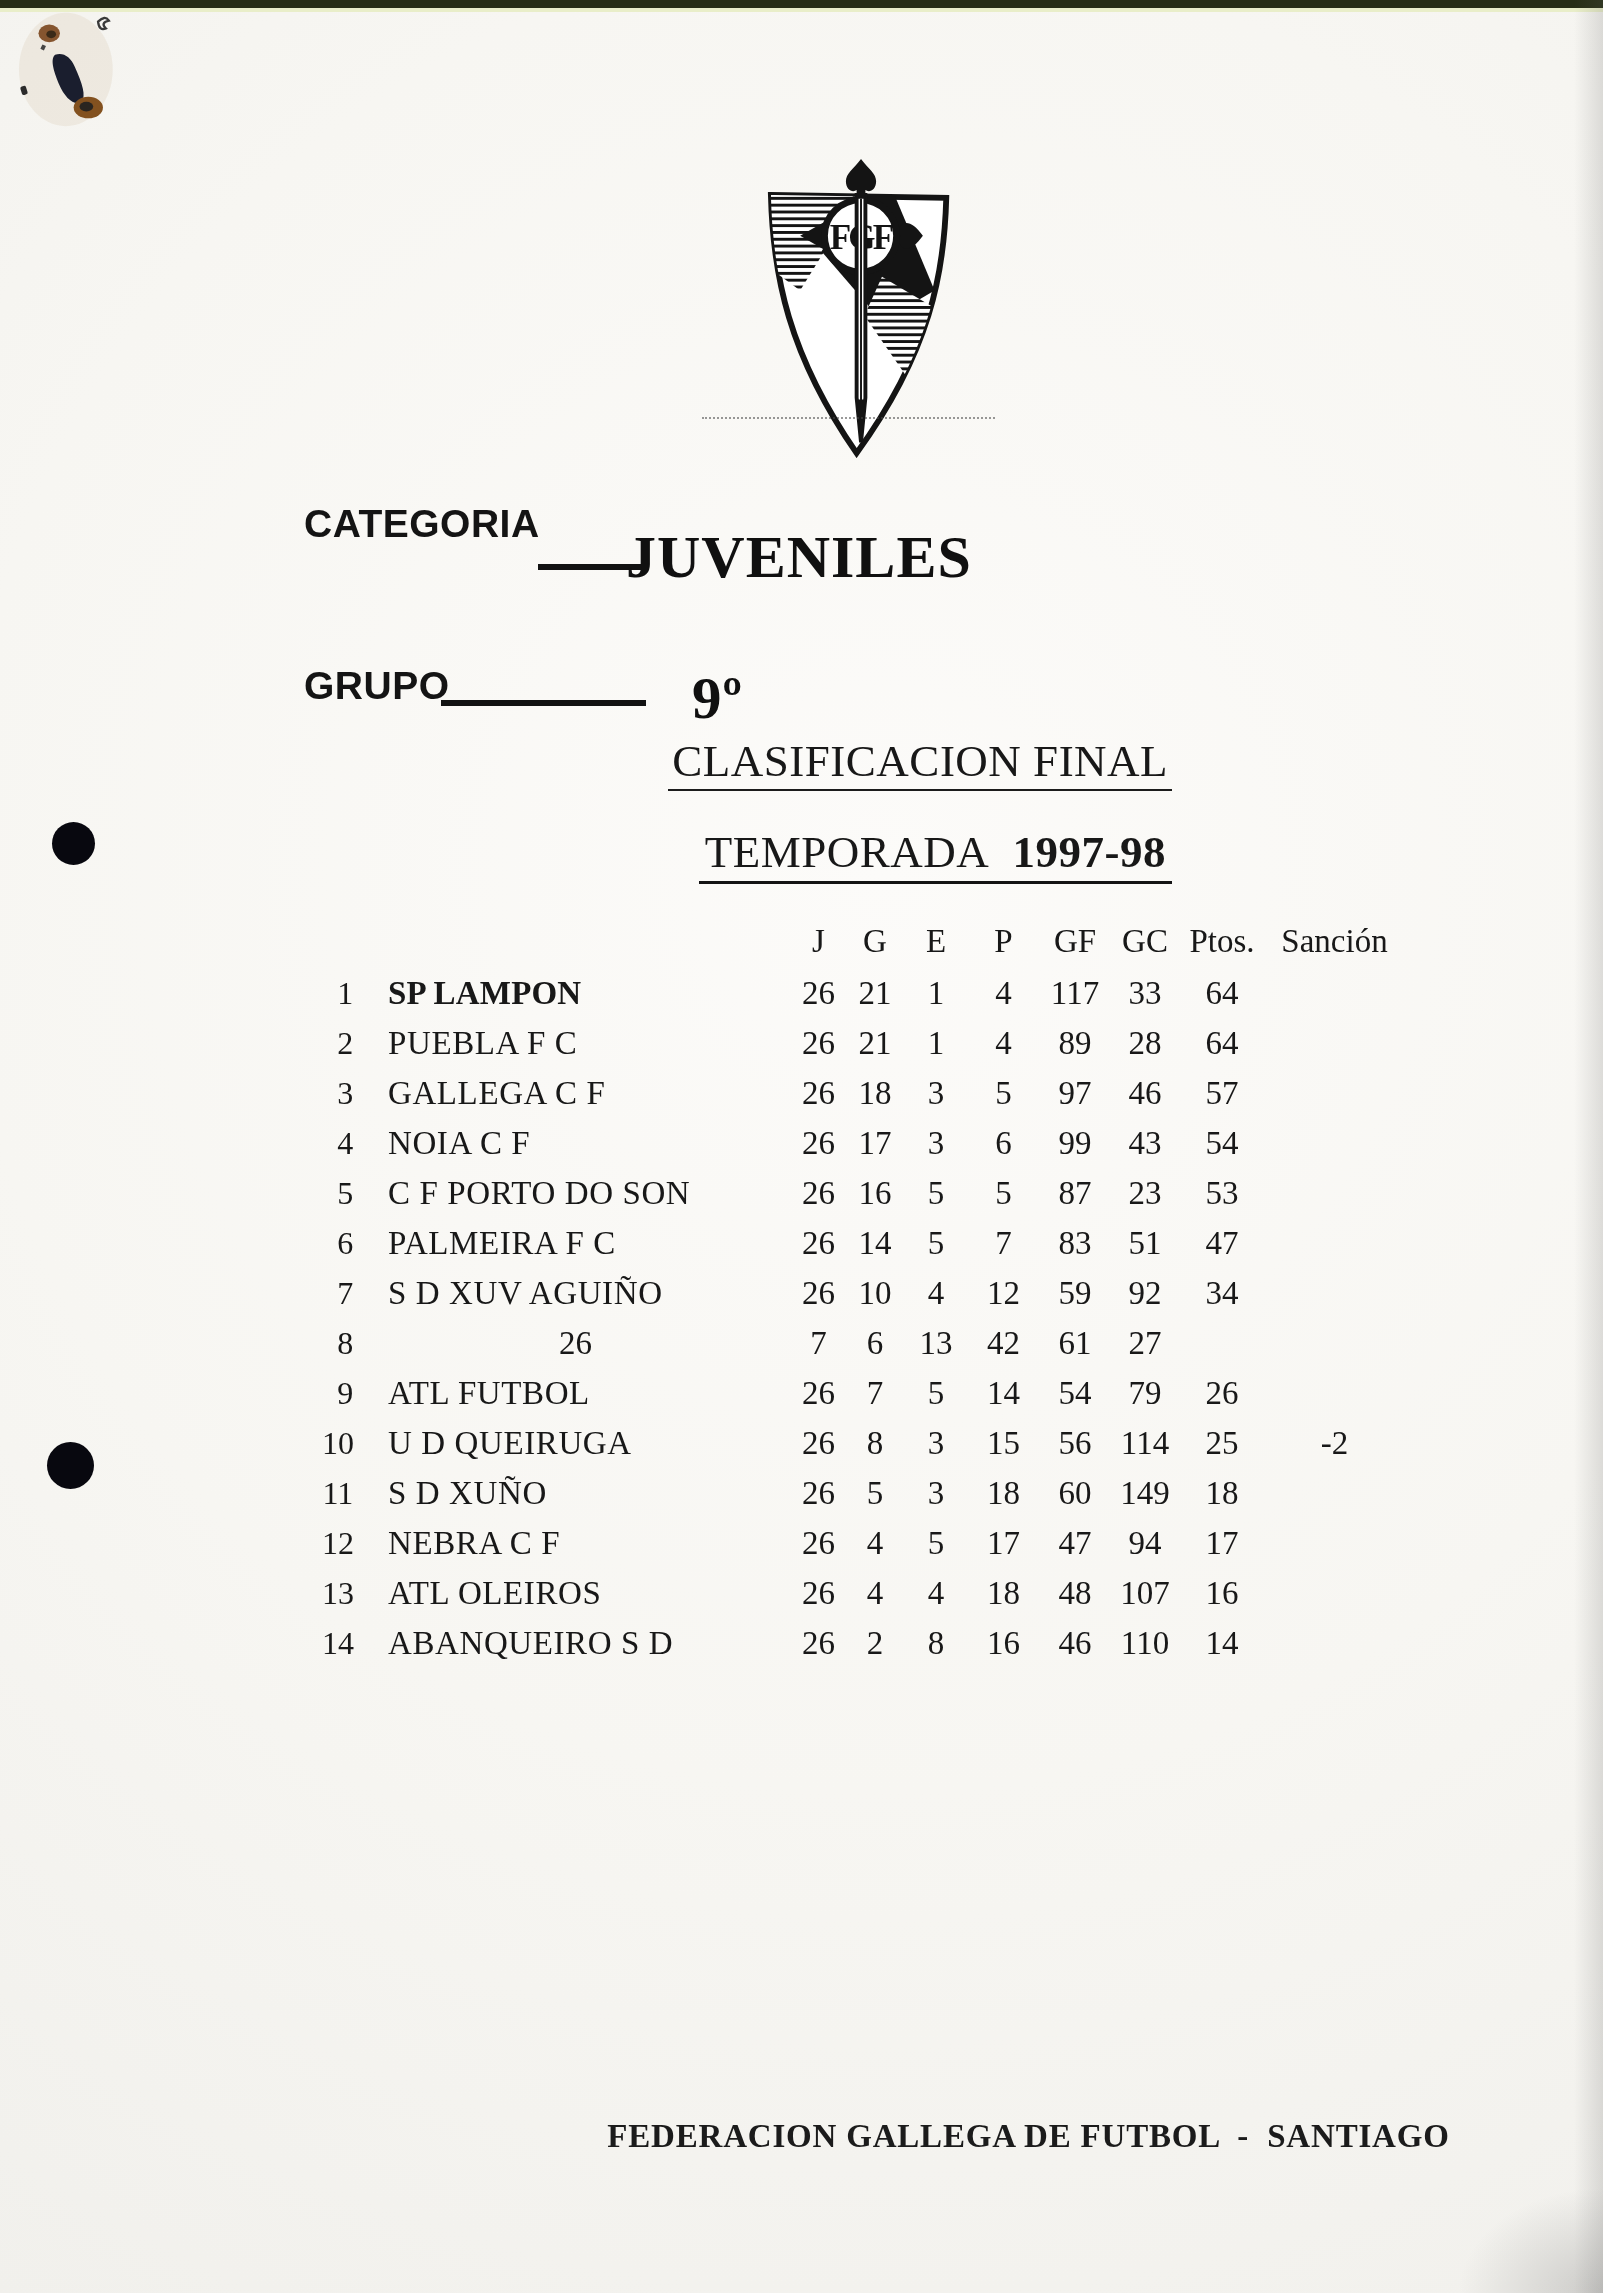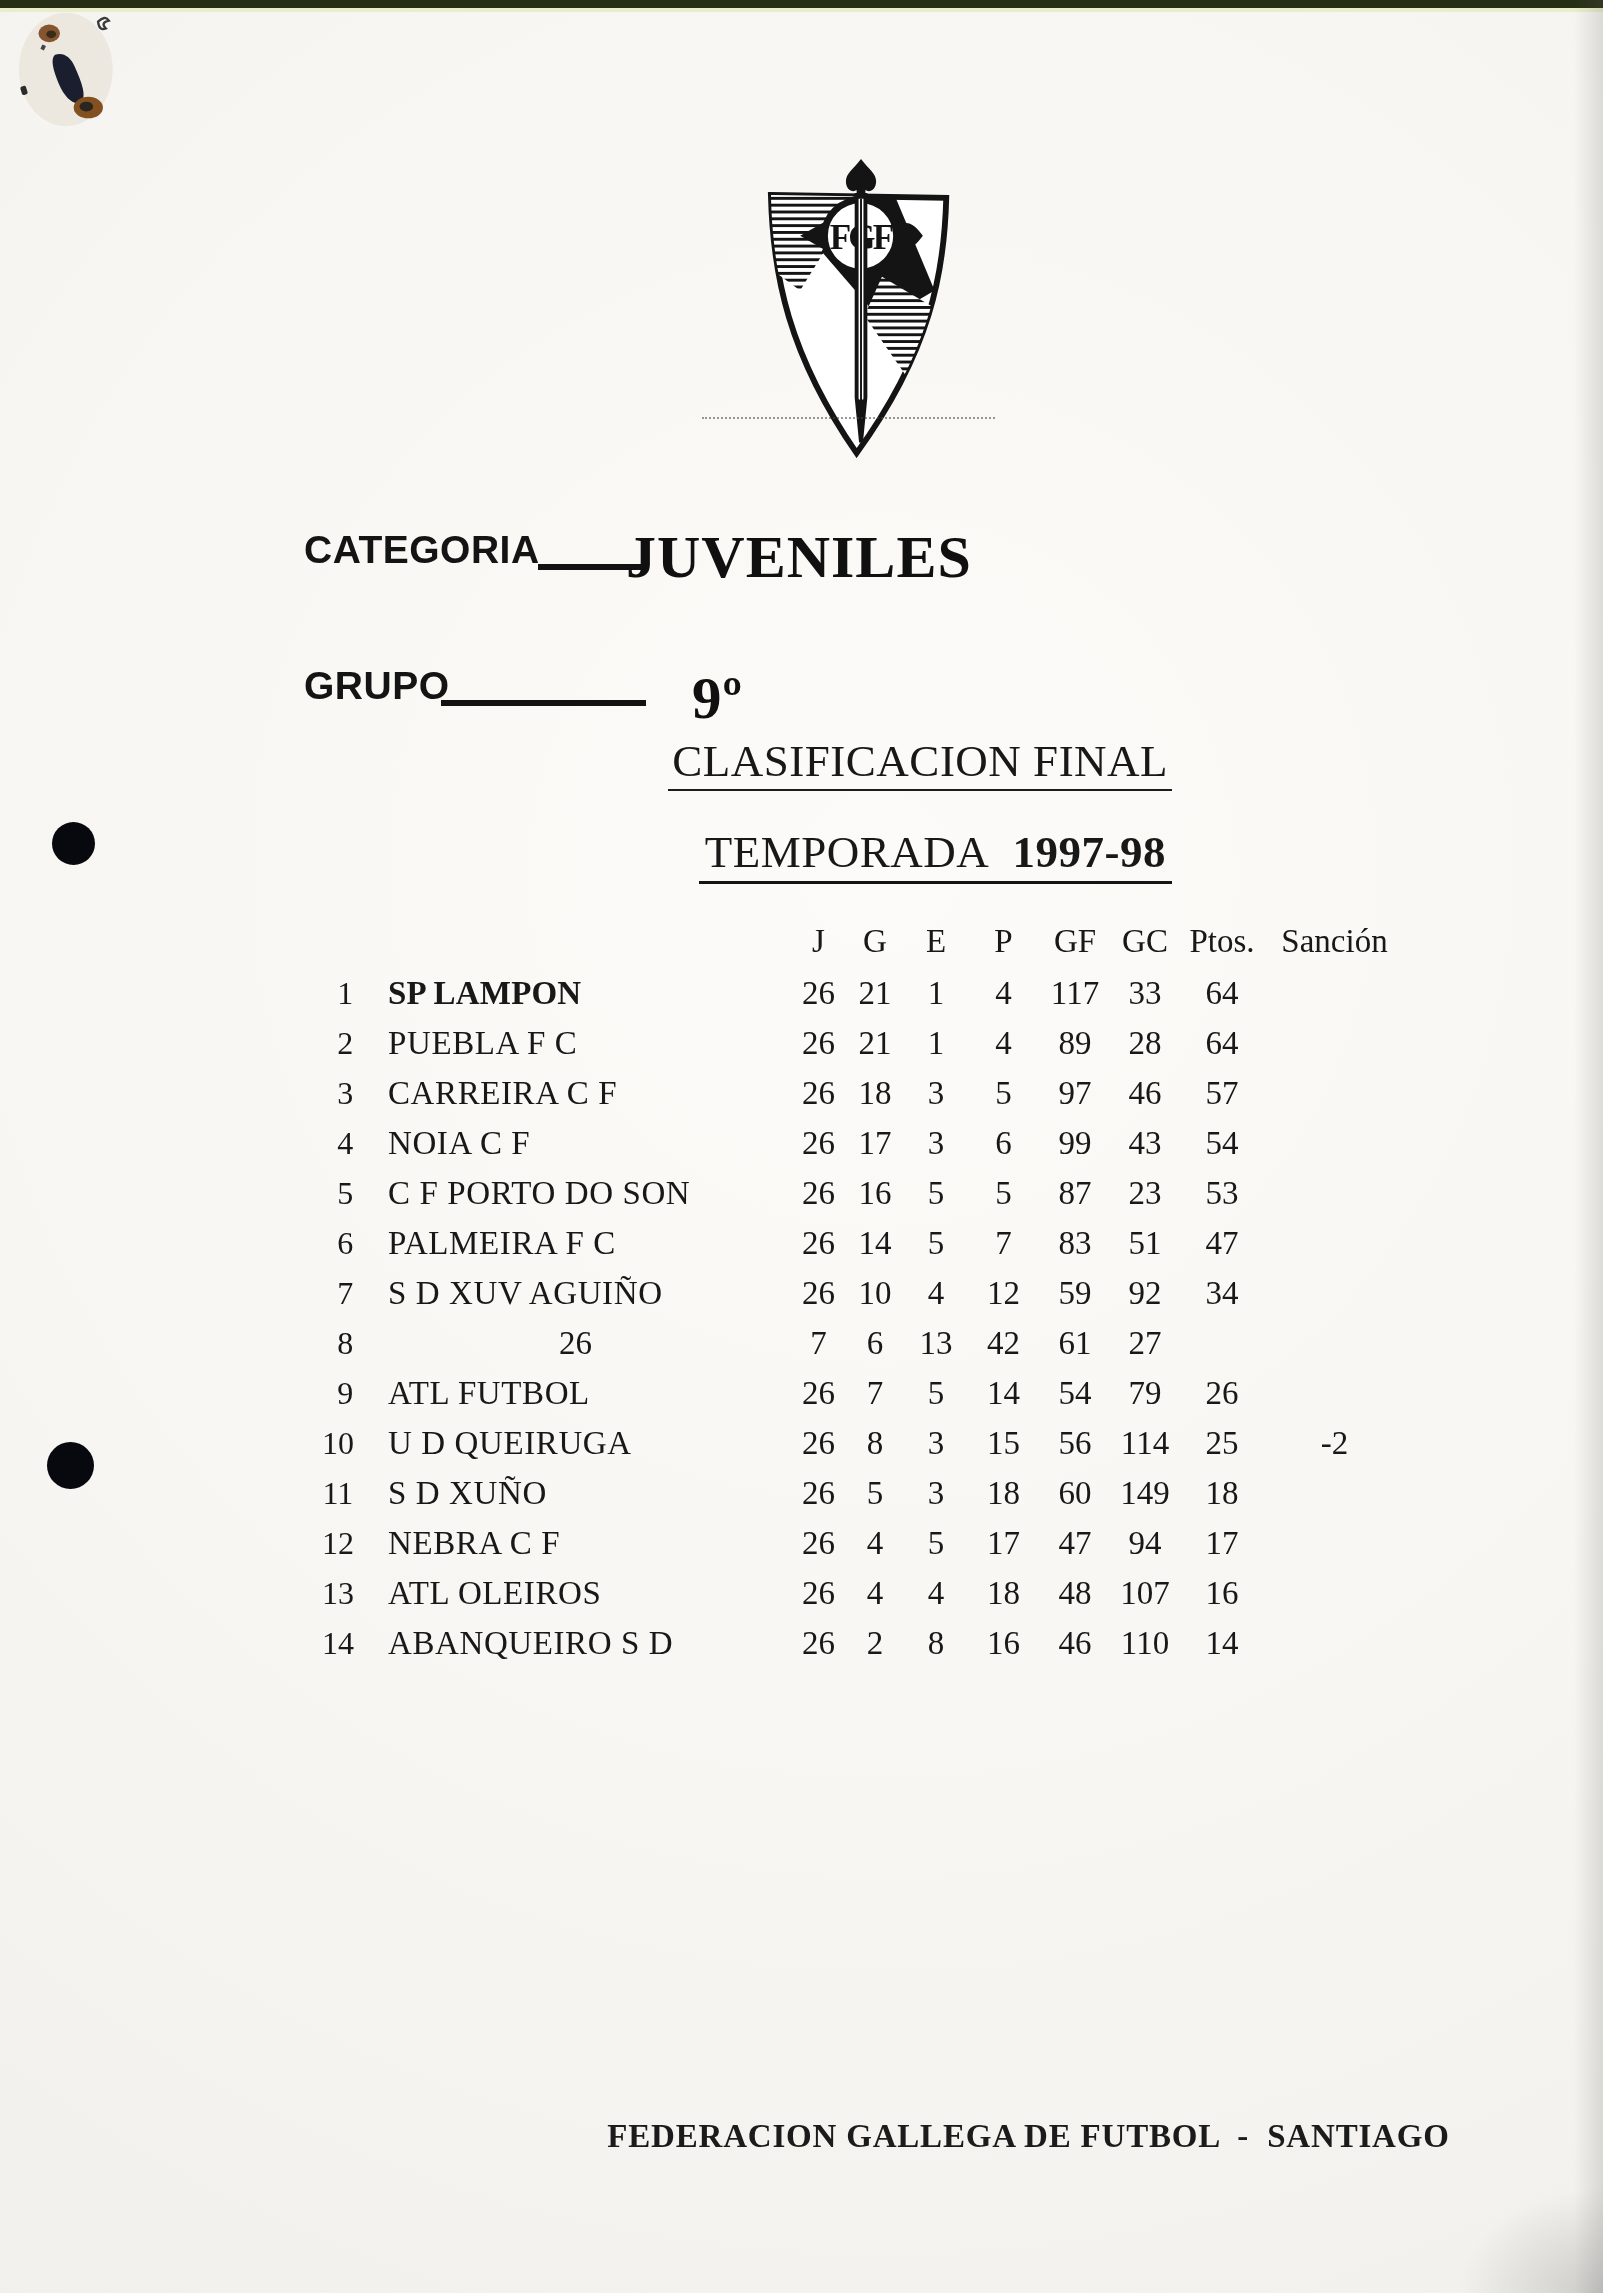--- a/index.html
+++ b/index.html
@@ -30,21 +30,21 @@
   
   .blot{position:absolute;left:11.7px;top:5.9px;}
   
   .crest{position:absolute;left:767px;top:154px;}
   .dotline{position:absolute;left:702px;top:417px;width:293px;height:0;
     border-top:2px dotted rgba(70,70,70,0.55);}
   
   .cat-label,.grp-label{
     position:absolute;font-family:"Liberation Sans", sans-serif;font-weight:bold;
     font-size:39px;letter-spacing:0.5px;color:#141414;line-height:1;}
-  .cat-label{left:304px;top:530px;text-align:center;}
+  .cat-label{left:304px;top:504px;text-align:center;}
   .grp-label{left:304px;top:666px;}
   .blank-line{position:absolute;height:5.9px;background:#121212;}
   .cat-line{left:538px;top:564px;width:107px;}
   .grp-line{left:441px;top:700px;width:205px;}
   .cat-value,.grp-value{
     position:absolute;font-weight:bold;font-size:60px;line-height:1;color:#101010;letter-spacing:1px;}
   .cat-value{left:626px;top:527px;}
   .grp-value{left:692px;top:669px;font-size:59px;}
   
   .titles{position:absolute;left:548px;top:737px;width:624px;text-align:right;}
@@ -173,21 +173,21 @@
     <span class="c">21</span>
     <span class="c">1</span>
     <span class="c">4</span>
     <span class="c">89</span>
     <span class="c">28</span>
     <span class="c">64</span>
     <span class="c"></span>
   </div>
         <div class="trow">
     <span class="c pos">3</span>
-    <span class="c team">CARREIRA C F</span>
+    <span class="c team">GALLEGA C F</span>
     <span class="c">26</span>
     <span class="c">18</span>
     <span class="c">3</span>
     <span class="c">5</span>
     <span class="c">97</span>
     <span class="c">46</span>
     <span class="c">57</span>
     <span class="c"></span>
   </div>
         <div class="trow">

